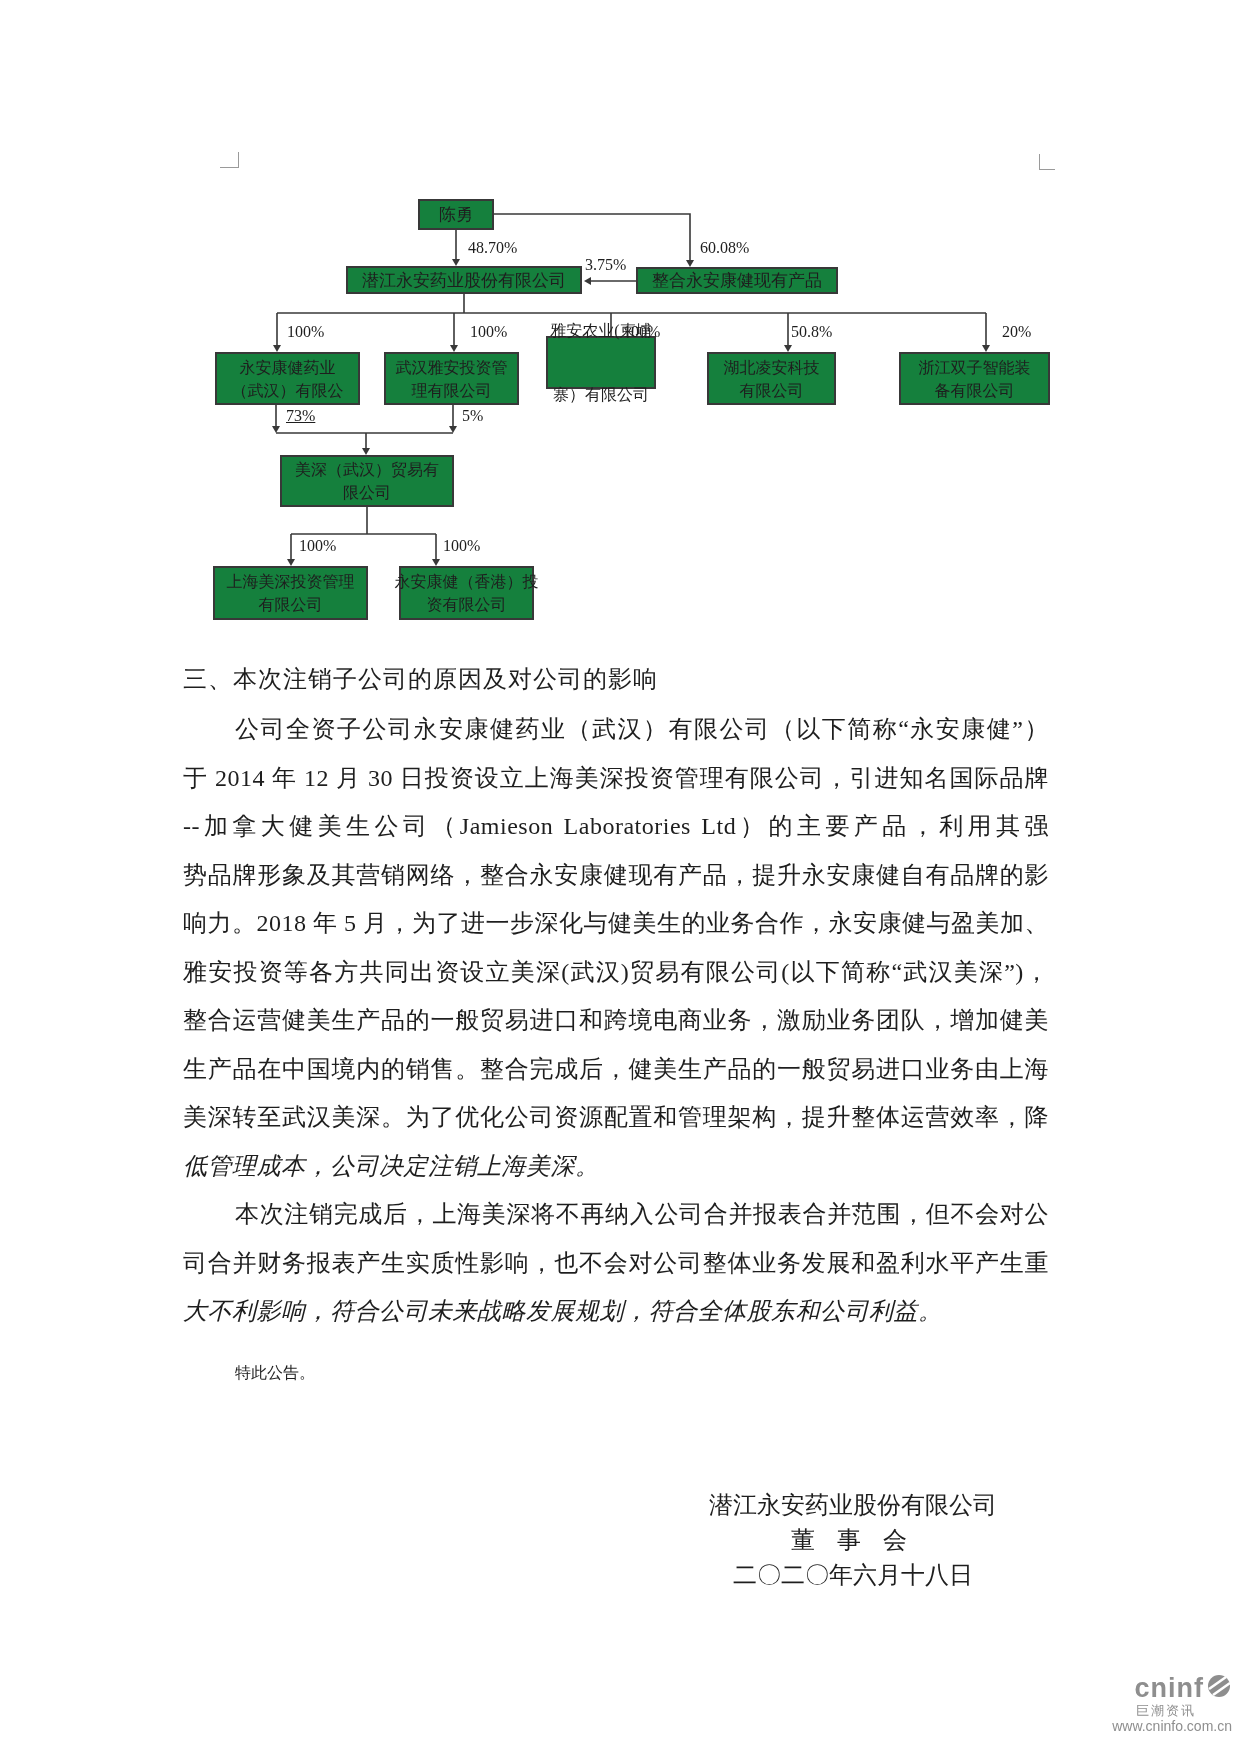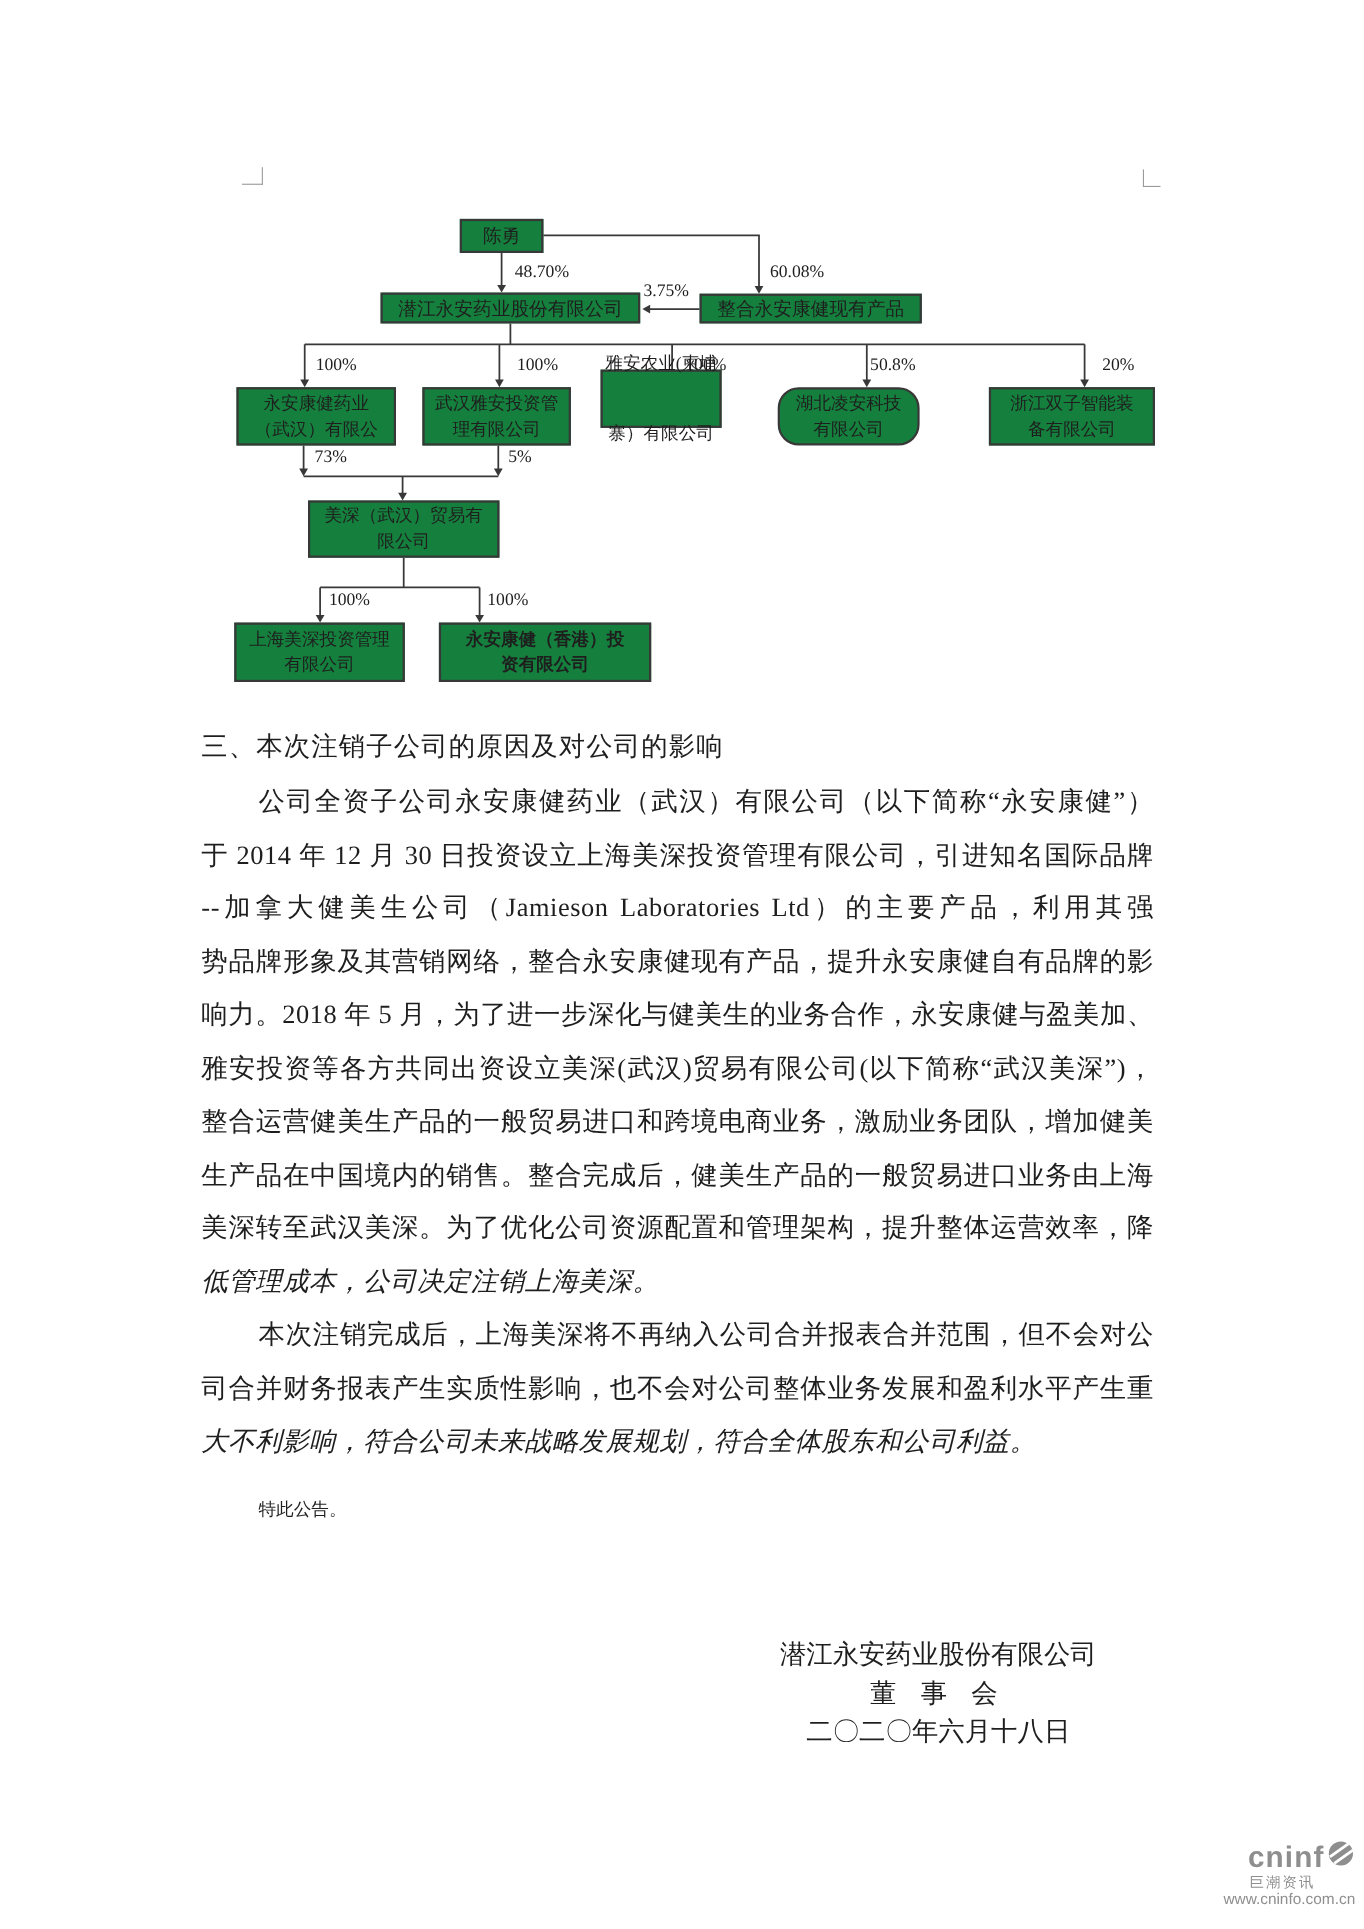--- a/index.html
+++ b/index.html
@@ -95,51 +95,51 @@
     <div>（武汉）有限公</div>
   </div>
   <div class="node" style="left:384px;top:352px;width:135px;height:53px;">
     <div>武汉雅安投资管</div>
     <div>理有限公司</div>
   </div>
   <div class="node" style="left:546px;top:336px;width:110px;height:53px;gap:41px;">
     <div>雅安农业(柬埔</div>
     <div>寨）有限公司</div>
   </div>
-  <div class="node" style="left:707px;top:352px;width:129px;height:53px;border-radius:19px;">
+  <div class="node" style="left:707px;top:352px;width:129px;height:53px;">
     <div>湖北凌安科技</div>
     <div>有限公司</div>
   </div>
   <div class="node" style="left:899px;top:352px;width:151px;height:53px;">
     <div>浙江双子智能装</div>
     <div>备有限公司</div>
   </div>
 
   <div class="node" style="left:280px;top:455px;width:174px;height:52px;">
     <div>美深（武汉）贸易有</div>
     <div>限公司</div>
   </div>
   <div class="node" style="left:213px;top:566px;width:155px;height:54px;">
     <div>上海美深投资管理</div>
     <div>有限公司</div>
   </div>
-  <div class="node" style="left:399px;top:566px;width:193px;height:54px;font-weight:bold;">
+  <div class="node" style="left:399px;top:566px;width:135px;height:54px;">
     <div>永安康健（香港）投</div>
     <div>资有限公司</div>
   </div>
 
   <span class="pct" style="left:468px;top:239px;">48.70%</span>
   <span class="pct" style="left:700px;top:239px;">60.08%</span>
   <span class="pct" style="left:585px;top:256px;">3.75%</span>
   <span class="pct" style="left:287px;top:323px;">100%</span>
   <span class="pct" style="left:470px;top:323px;">100%</span>
   <span class="pct" style="left:623px;top:323px;">100%</span>
   <span class="pct" style="left:791px;top:323px;">50.8%</span>
   <span class="pct" style="left:1002px;top:323px;">20%</span>
-  <span class="pct" style="left:286px;top:407px;">73%</span>
+  <span class="pct" style="left:286px;top:407px;text-decoration:underline;">73%</span>
   <span class="pct" style="left:462px;top:407px;">5%</span>
   <span class="pct" style="left:299px;top:537px;">100%</span>
   <span class="pct" style="left:443px;top:537px;">100%</span>
 
   <div class="heading">三、本次注销子公司的原因及对公司的影响</div>
 
   <div class="bodyblock">
     <div class="ln ind">公司全资子公司永安康健药业（武汉）有限公司（以下简称“永安康健”）</div>
     <div class="ln">于 2014 年 12 月 30 日投资设立上海美深投资管理有限公司，引进知名国际品牌</div>
     <div class="ln">--加拿大健美生公司（Jamieson  Laboratories  Ltd）的主要产品，利用其强</div>

